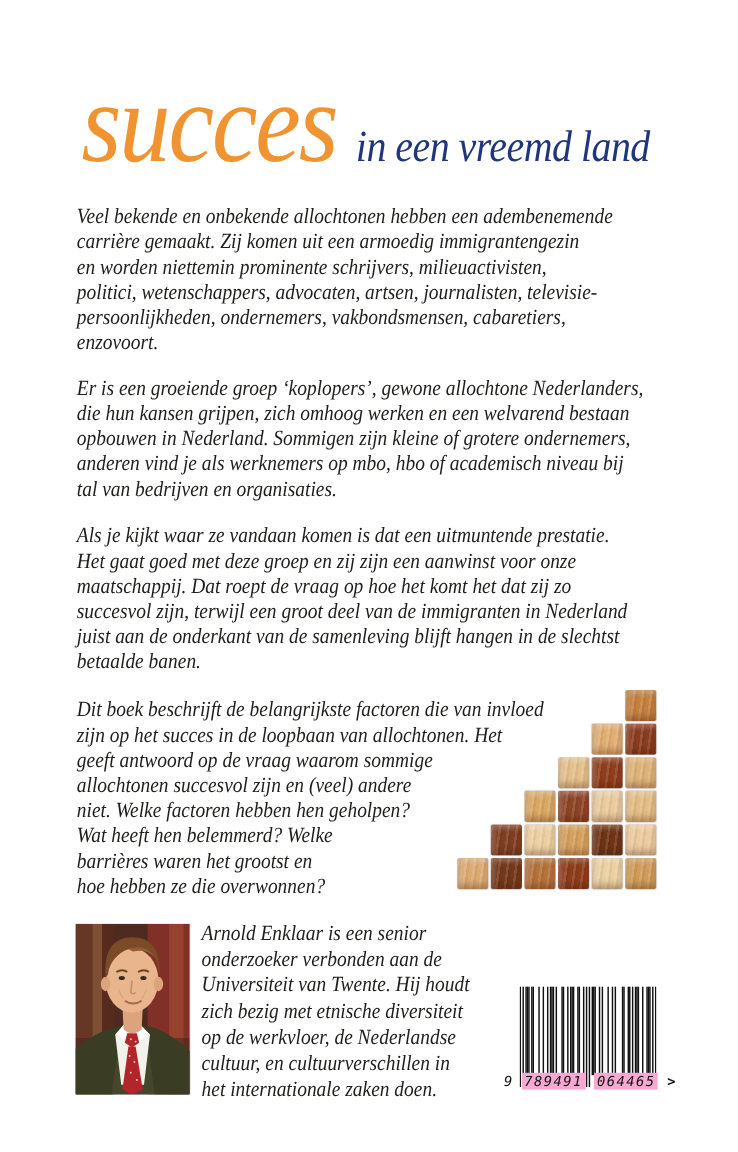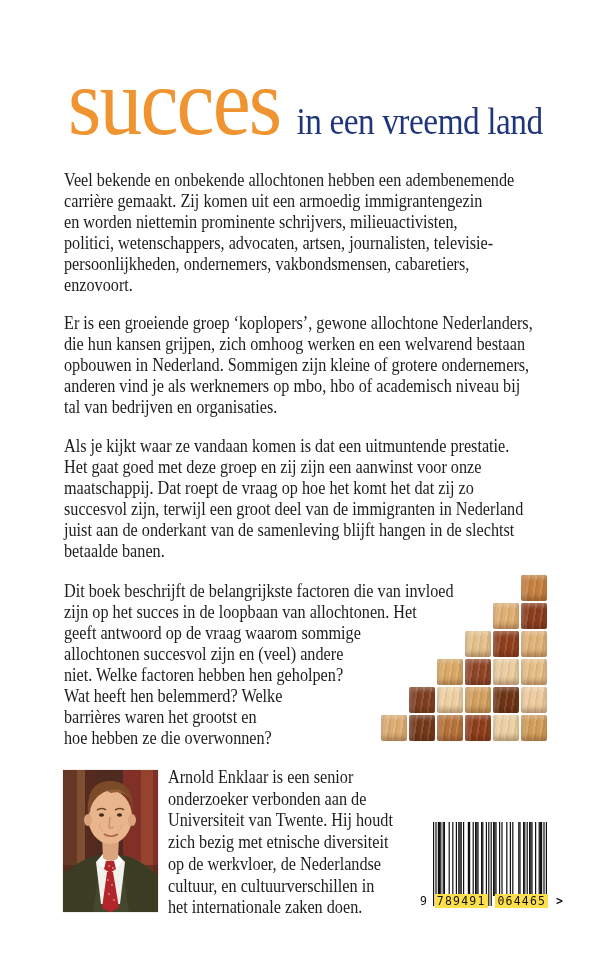--- a/index.html
+++ b/index.html
@@ -40,28 +40,28 @@
 
   .author-photo { position:absolute; left:63px; top:770px; width:95px; height:142px; box-shadow:0 0 1px rgba(0,0,0,.4); }
   .author-photo svg { display:block; }
 
   .barcode { position:absolute; left:433px; top:822px; width:114px; height:96px; }
   .bc-digits {
     position:absolute; top:72px; left:-13px; right:-16px;
     display:flex; justify-content:space-between; align-items:baseline;
     font-family:"DejaVu Sans Mono", monospace; font-size:11.5px; color:#111;
   }
-  .bc-digits .grp { background:#fde047; padding:0 2px; letter-spacing:1.2px;text-align:center; }
+  .bc-digits .grp { background:#f9a8d4; padding:0 2px; letter-spacing:1.2px;text-align:center; }
   .bc-digits .lead, .bc-digits .arrow { background:transparent; }
   .bc-digits .arrow { font-weight:bold; }
 </style>
 </head>
 <body>
 
-<div class="page" style="color: rgb(29, 29, 27);">
+<div class="page" style="color: rgb(29, 29, 27); font-style: italic;">
 
   <div class="title-row">
     <span class="title-main" style="color: rgb(239, 148, 49);">succes</span>
     <span class="title-sub" style="color: rgb(32, 54, 124);">in een vreemd land</span>
   </div>
 
   <div id="para-1" class="para">
       <div class="tl">Veel bekende en onbekende allochtonen hebben een adembenemende</div>
       <div class="tl">carrière gemaakt. Zij komen uit een armoedig immigrantengezin</div>
       <div class="tl">en worden niettemin prominente schrijvers, milieuactivisten,</div>

